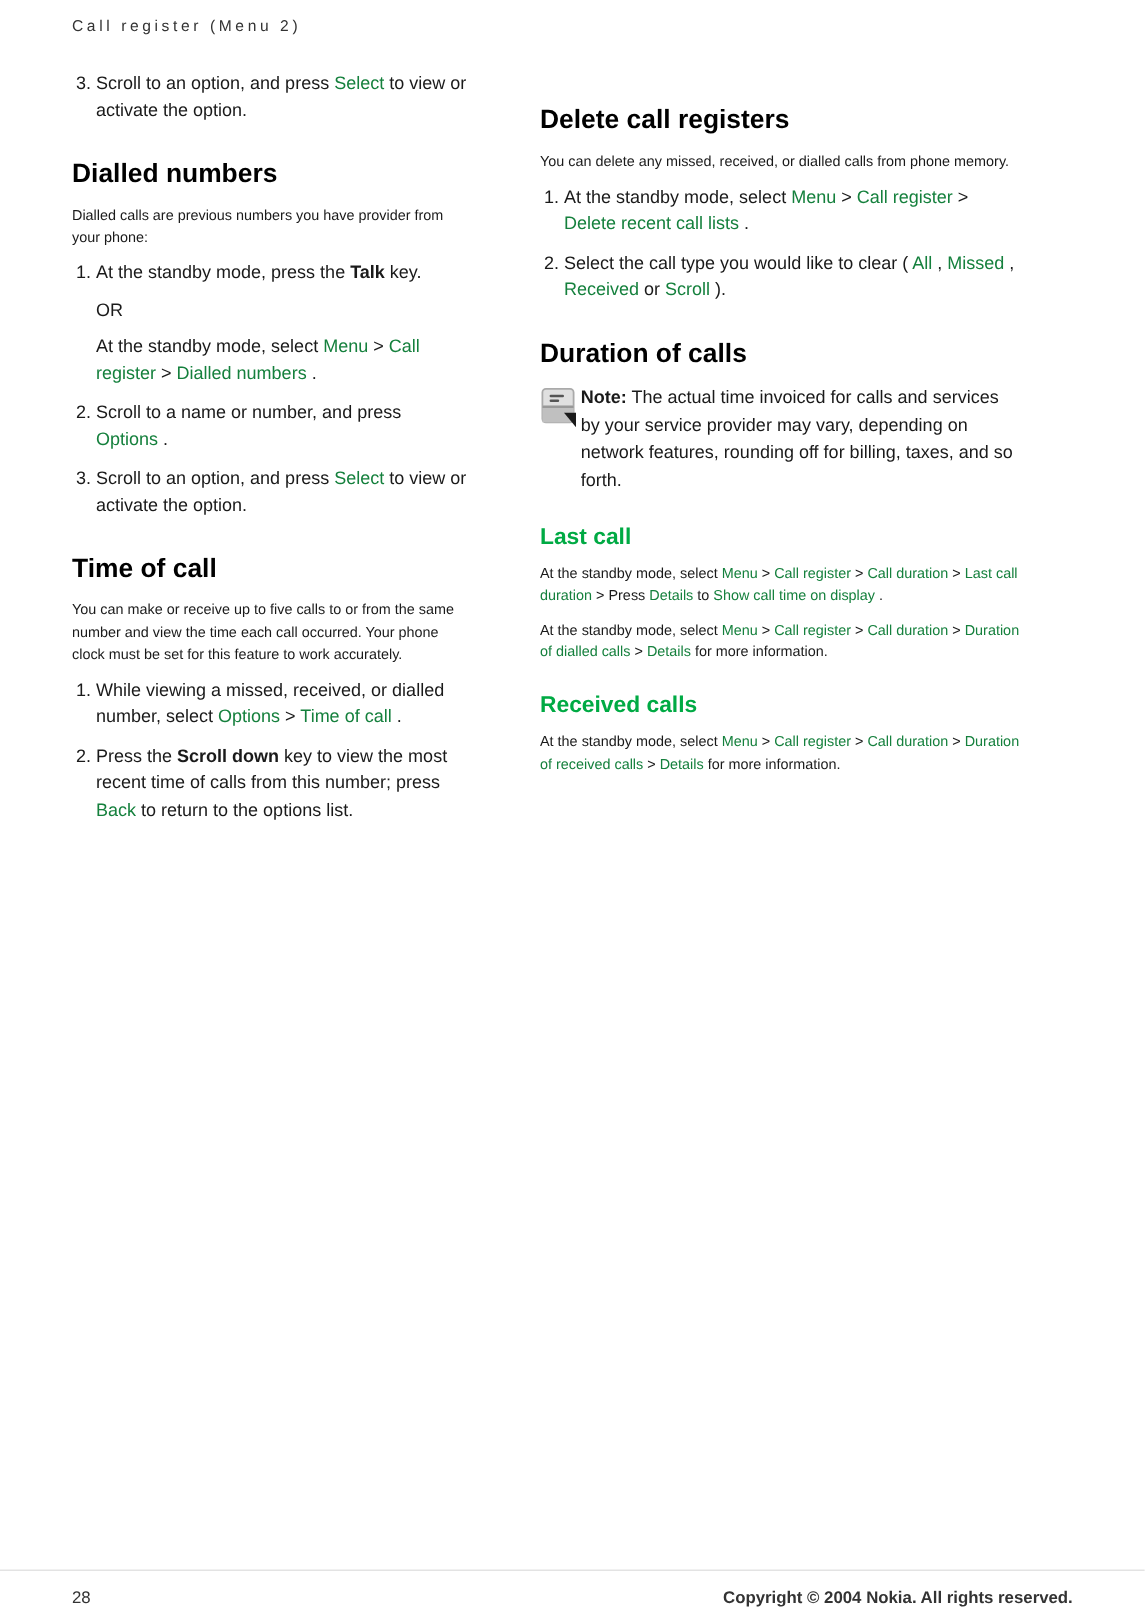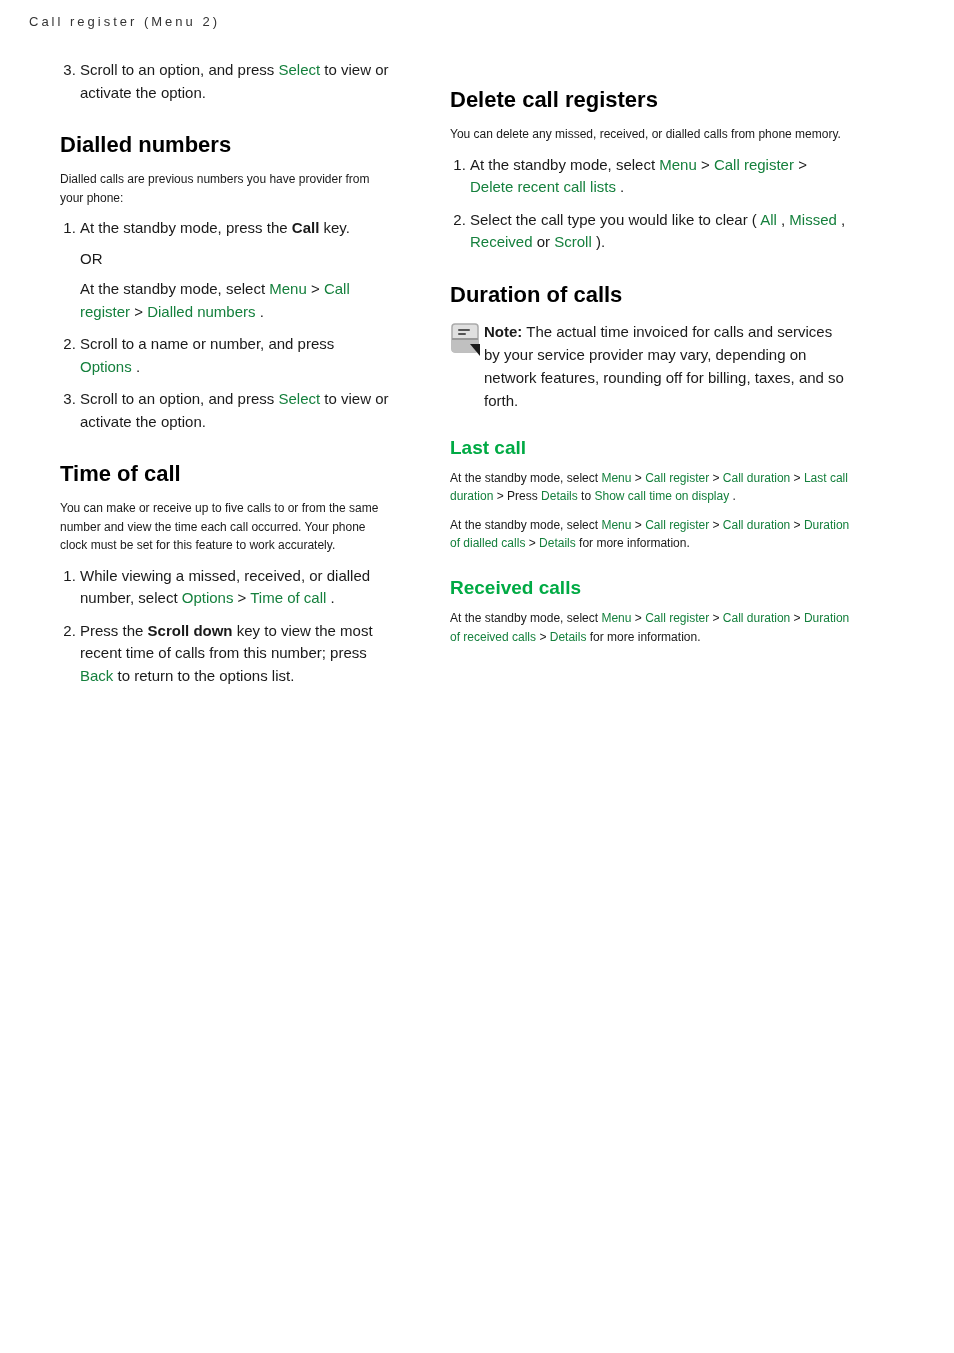--- a/index.html
+++ b/index.html
@@ -13,21 +13,21 @@
       position: relative;
     }
     .page {
       display: flex;
       flex-direction: column;
       padding: 0;
       width: 954px;
       min-height: 1353px;
     }
     .page-header {
-      padding: 14px 60px 10px 29px;
+      padding: 14px 60px 10px 60px;
       font-size: 13px;
       letter-spacing: 3px;
       color: #333;
       border-bottom: none;
     }
     .content-area {
       display: flex;
       flex: 1;
       padding: 0 0 60px 0;
     }
@@ -141,21 +141,21 @@
           </li>
         </ol>
       </div>
 
       <div>
         <h2>Dialled numbers</h2>
         <p>Dialled calls are previous numbers you have provider from your phone:</p>
         <ol>
           <li>
             <span>At the standby mode, press the </span>
-            <span class="bold">Call</span>
+            <span class="bold">Talk</span>
             <span> key.</span>
             <div class="or-block">OR</div>
             <div>
               <span>At the standby mode, select </span>
               <span class="italic-green">Menu</span>
               <span> &gt; </span>
               <span class="italic-green">Call register</span>
               <span> &gt; </span>
               <span class="italic-green">Dialled numbers</span>
               <span>.</span>
@@ -295,14 +295,18 @@
           <span> &gt; </span>
           <span class="italic-green">Details</span>
           <span> for more information.</span>
         </p>
       </div>
 
     </div>
 
   </div>
 
+  <div class="page-footer">
+    <span class="footer-page-num">28</span>
+    <span class="footer-copyright">Copyright © 2004 Nokia. All rights reserved.</span>
+  </div>
 
 </div>
 
 </body></html>

